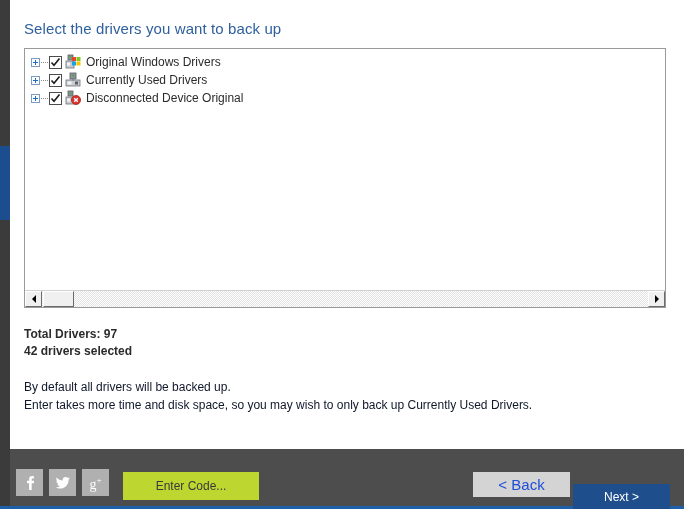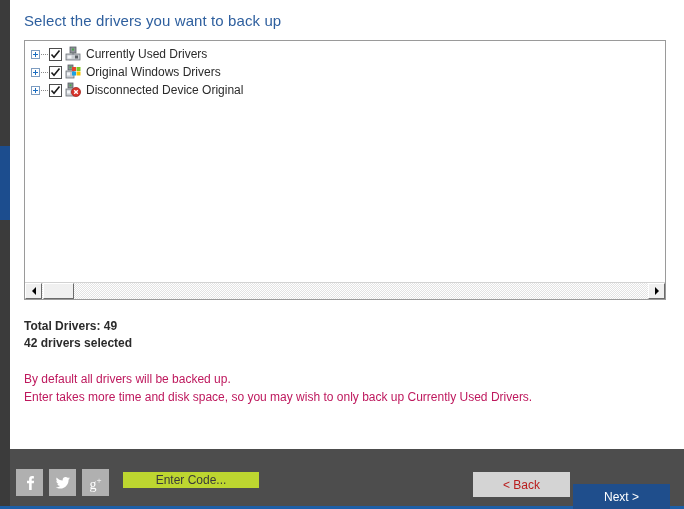--- a/index.html
+++ b/index.html
@@ -38,21 +38,21 @@
   .corner-nub {
     position: absolute;
     left: 0; top: 0;
     width: 10px; height: 8px;
     background: #4a4a4a;
   }
 
   
   .page {
     position: absolute;
-    left: 10px; top: 0;
+    left: 10px; top: 8px;
     width: 674px;
     height: 449px;
     background: #ffffff;
     border-radius: 26px;
   }
 
   .page-title {
     position: absolute;
     left: 14px;
     top: 12px;
@@ -194,21 +194,21 @@
     top: 318px;
     font-size: 12px;
     color: #2b2b2b;
   }
   .summary .bold { font-weight: bold; line-height: 17px; }
   .notes {
     position: absolute;
     left: 14px;
     top: 370px;
     font-size: 12px;
-    color: #be185d;
+    color: #0f172a;
     line-height: 18px;
   }
 
   
   .footer {
     position: absolute;
     left: 0; bottom: 0;
     width: 684px;
     height: 60px;
     background: #4d4d4d;
@@ -239,41 +239,41 @@
     display: flex;
     align-items: center;
     justify-content: center;
     color: #ffffff;
   }
   .enter-code {
     position: absolute;
     left: 123px;
     top: 472px;
     width: 136px;
-    height: 16px;
+    height: 28px;
     background: #bdd630;
     border: 0;
     color: #3a3a3a;
     font-size: 12px;
     font-family: "Liberation Sans", sans-serif;
     cursor: pointer;
     display: flex;
     align-items: center;
     justify-content: center;
   }
   .btn-back {
     position: absolute;
     left: 473px;
     top: 472px;
     width: 97px;
     height: 25px;
     background: #d4d4d4;
     border: 0;
-    color: #b91c1c;
-    font-size: 12px;
+    color: #1d4ed8;
+    font-size: 15px;
     font-family: "Liberation Sans", sans-serif;
     display: flex;
     align-items: center;
     justify-content: center;
   }
   .btn-next {
     position: absolute;
     left: 573px;
     top: 472px;
     width: 97px;
@@ -311,52 +311,52 @@
         <div class="tree-row">
           <span class="expander"></span>
           <span class="dots"></span>
           <span class="checkbox">
             <svg width="11" height="11" viewBox="0 0 11 11">
               <path d="M1.5 5.5 L4 8.3 L9.5 1.6" stroke="#1a1a1a" stroke-width="1.6" fill="none"></path>
             </svg>
           </span>
           <span class="node-icon">
             <svg width="16" height="16" viewBox="0 0 16 16">
-              <rect x="5" y="1" width="6" height="6" fill="#8d9298" stroke="#5a5f65" stroke-width="0.8"></rect>
-              <rect x="7" y="2.5" width="2" height="2" fill="#4aa84a"></rect>
-              <rect x="1" y="8" width="14" height="6" fill="#c8ccd1" stroke="#6d7278" stroke-width="0.8"></rect>
-              <rect x="2.5" y="9.5" width="4" height="3" fill="#f2f4f6"></rect>
-              <rect x="10" y="9.5" width="3" height="3" fill="#5a5f65"></rect>
-              <rect x="7.5" y="7" width="1" height="1.5" fill="#6d7278"></rect>
-            </svg>
-          </span>
-          <span class="node-label">Currently Used Drivers</span>
-        </div>
-
-        <div class="tree-row">
-          <span class="expander"></span>
-          <span class="dots"></span>
-          <span class="checkbox">
-            <svg width="11" height="11" viewBox="0 0 11 11">
-              <path d="M1.5 5.5 L4 8.3 L9.5 1.6" stroke="#1a1a1a" stroke-width="1.6" fill="none"></path>
-            </svg>
-          </span>
-          <span class="node-icon">
-            <svg width="16" height="16" viewBox="0 0 16 16">
               <rect x="3" y="1" width="5" height="5" fill="#8d9298" stroke="#5a5f65" stroke-width="0.8"></rect>
               <rect x="4.5" y="2.3" width="2" height="2" fill="#4aa84a"></rect>
               <rect x="1" y="7" width="8" height="7" fill="#c8ccd1" stroke="#6d7278" stroke-width="0.8"></rect>
               <rect x="2" y="8.5" width="3" height="3" fill="#f2f4f6"></rect>
               <rect x="7" y="3" width="4" height="4" fill="#e8442b"></rect>
               <rect x="11.5" y="3" width="4" height="4" fill="#7ec820"></rect>
               <rect x="7" y="7.5" width="4" height="4" fill="#1ba1e2"></rect>
               <rect x="11.5" y="7.5" width="4" height="4" fill="#f5c400"></rect>
             </svg>
           </span>
           <span class="node-label">Original Windows Drivers</span>
+        </div>
+
+        <div class="tree-row">
+          <span class="expander"></span>
+          <span class="dots"></span>
+          <span class="checkbox">
+            <svg width="11" height="11" viewBox="0 0 11 11">
+              <path d="M1.5 5.5 L4 8.3 L9.5 1.6" stroke="#1a1a1a" stroke-width="1.6" fill="none"></path>
+            </svg>
+          </span>
+          <span class="node-icon">
+            <svg width="16" height="16" viewBox="0 0 16 16">
+              <rect x="5" y="1" width="6" height="6" fill="#8d9298" stroke="#5a5f65" stroke-width="0.8"></rect>
+              <rect x="7" y="2.5" width="2" height="2" fill="#4aa84a"></rect>
+              <rect x="1" y="8" width="14" height="6" fill="#c8ccd1" stroke="#6d7278" stroke-width="0.8"></rect>
+              <rect x="2.5" y="9.5" width="4" height="3" fill="#f2f4f6"></rect>
+              <rect x="10" y="9.5" width="3" height="3" fill="#5a5f65"></rect>
+              <rect x="7.5" y="7" width="1" height="1.5" fill="#6d7278"></rect>
+            </svg>
+          </span>
+          <span class="node-label">Currently Used Drivers</span>
         </div>
 
         <div class="tree-row">
           <span class="expander"></span>
           <span class="dots"></span>
           <span class="checkbox">
             <svg width="11" height="11" viewBox="0 0 11 11">
               <path d="M1.5 5.5 L4 8.3 L9.5 1.6" stroke="#1a1a1a" stroke-width="1.6" fill="none"></path>
             </svg>
           </span>
@@ -380,21 +380,21 @@
           <span class="sb-arrow"></span>
         </div>
         <div class="sb-thumb"></div>
         <div class="sb-btn right">
           <span class="sb-arrow"></span>
         </div>
       </div>
     </div>
 
     <div class="summary">
-      <div class="bold">Total Drivers: 49</div>
+      <div class="bold">Total Drivers: 97</div>
       <div class="bold">42 drivers selected</div>
     </div>
 
     <div class="notes">
       <div>By default all drivers will be backed up.</div>
       <div>Enter takes more time and disk space, so you may wish to only back up Currently Used Drivers.</div>
     </div>
 
   </div>
 

